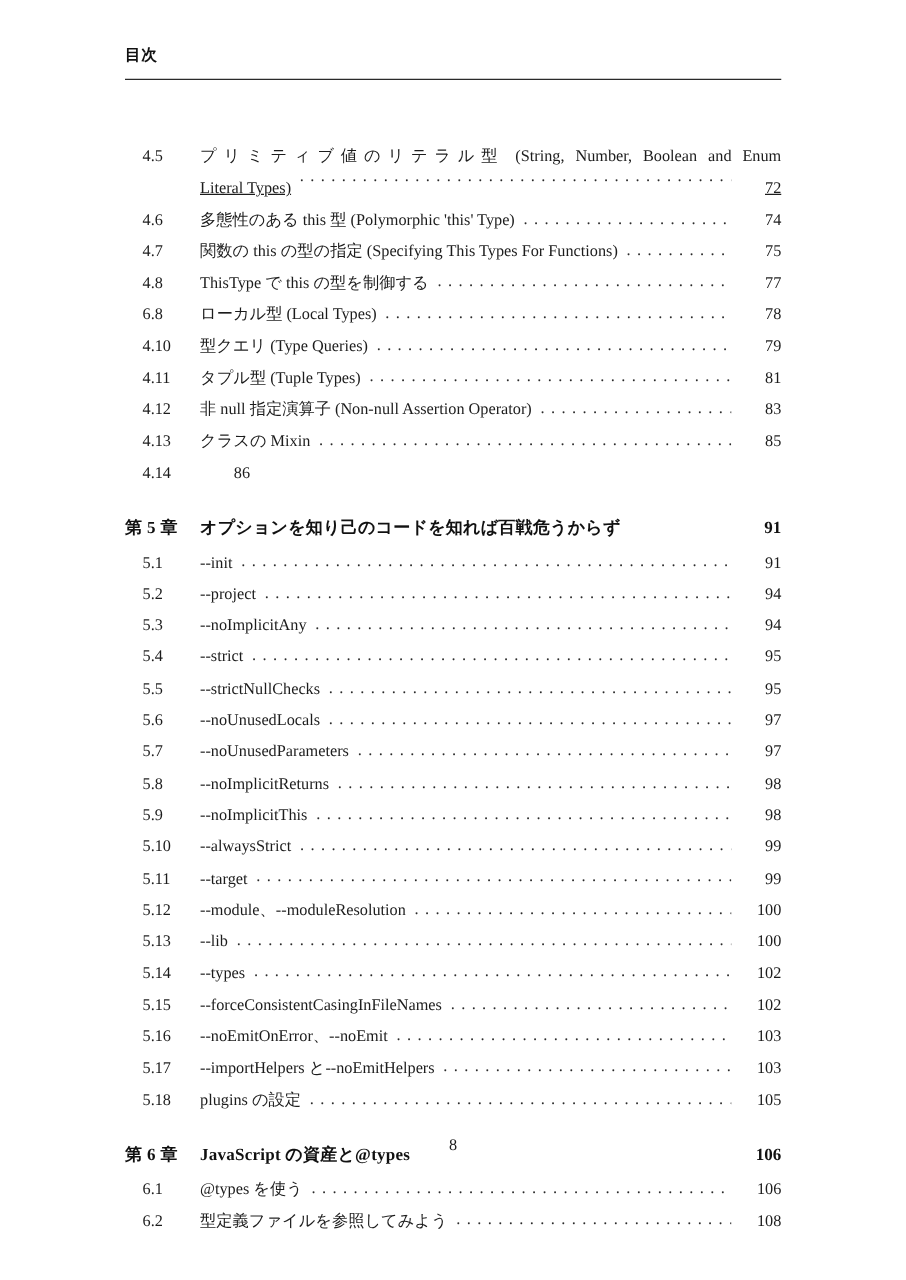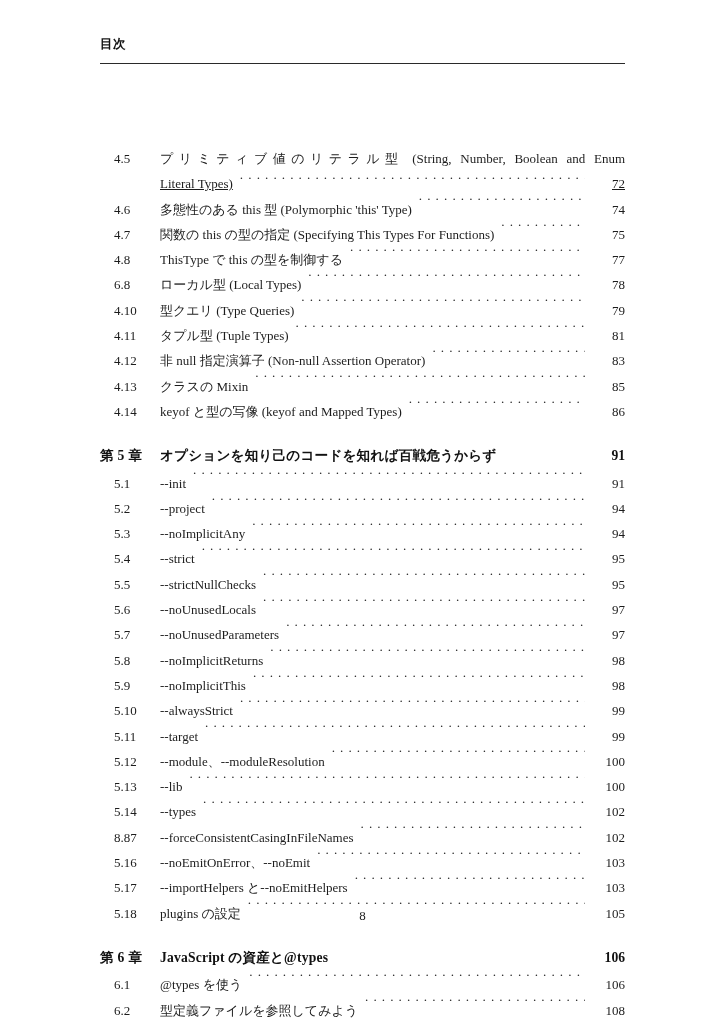--- a/index.html
+++ b/index.html
@@ -69,21 +69,21 @@
     text-align: left;
     padding-left: 14px;
     box-sizing: border-box;
     white-space: nowrap;
   }
 
   .entry .title-wrap {
     flex: 1 1 auto;
     min-width: 0;
     display: flex;
-    align-items: flex-start;
+    align-items: flex-end;
   }
 
   .entry .title {
     white-space: normal;
     padding-right: 7px;
   }
 
   .entry .leader {
     flex: 1 1 auto;
     min-width: 8px;
@@ -115,21 +115,20 @@
   }
   .entry.wrap .row1 {
     display: flex;
     align-items: baseline;
   }
   .entry.wrap .row1 .title {
     flex: 1 1 auto;
     text-align: justify;
     text-align-last: justify;
     padding-right: 0;
-    margin-top: 34px;
   }
   .entry.wrap .row2 {
     display: flex;
     align-items: baseline;
     padding-left: 60px;
     text-decoration: underline;
   }
   .entry.wrap .row2 .title {
     white-space: nowrap;
   }
@@ -263,24 +262,20 @@
       <div class="entry">
         <span class="num">4.13</span>
         <span class="title-wrap">
           <span class="title">クラスの Mixin</span>
           <span class="leader"></span>
         </span>
         <span class="page-no">85</span>
       </div>
       <div class="entry">
         <span class="num">4.14</span>
-        <span class="title-wrap">
-          <span class="title">keyof と型の写像 (keyof and Mapped Types)</span>
-          <span class="leader"></span>
-        </span>
         <span class="page-no">86</span>
       </div>
       <div class="gap-before"></div>
       <div class="chapter">
         <span class="num">第 5 章</span>
         <span class="title">オプションを知り己のコードを知れば百戦危うからず</span>
         <span class="page-no">91</span>
       </div>
       <div class="gap-after"></div>
       <div class="entry">
@@ -389,21 +384,21 @@
       </div>
       <div class="entry">
         <span class="num">5.14</span>
         <span class="title-wrap">
           <span class="title">--types</span>
           <span class="leader"></span>
         </span>
         <span class="page-no">102</span>
       </div>
       <div class="entry">
-        <span class="num">8.87</span>
+        <span class="num">5.15</span>
         <span class="title-wrap">
           <span class="title">--forceConsistentCasingInFileNames</span>
           <span class="leader"></span>
         </span>
         <span class="page-no">102</span>
       </div>
       <div class="entry">
         <span class="num">5.16</span>
         <span class="title-wrap">
           <span class="title">--noEmitOnError、--noEmit</span>

